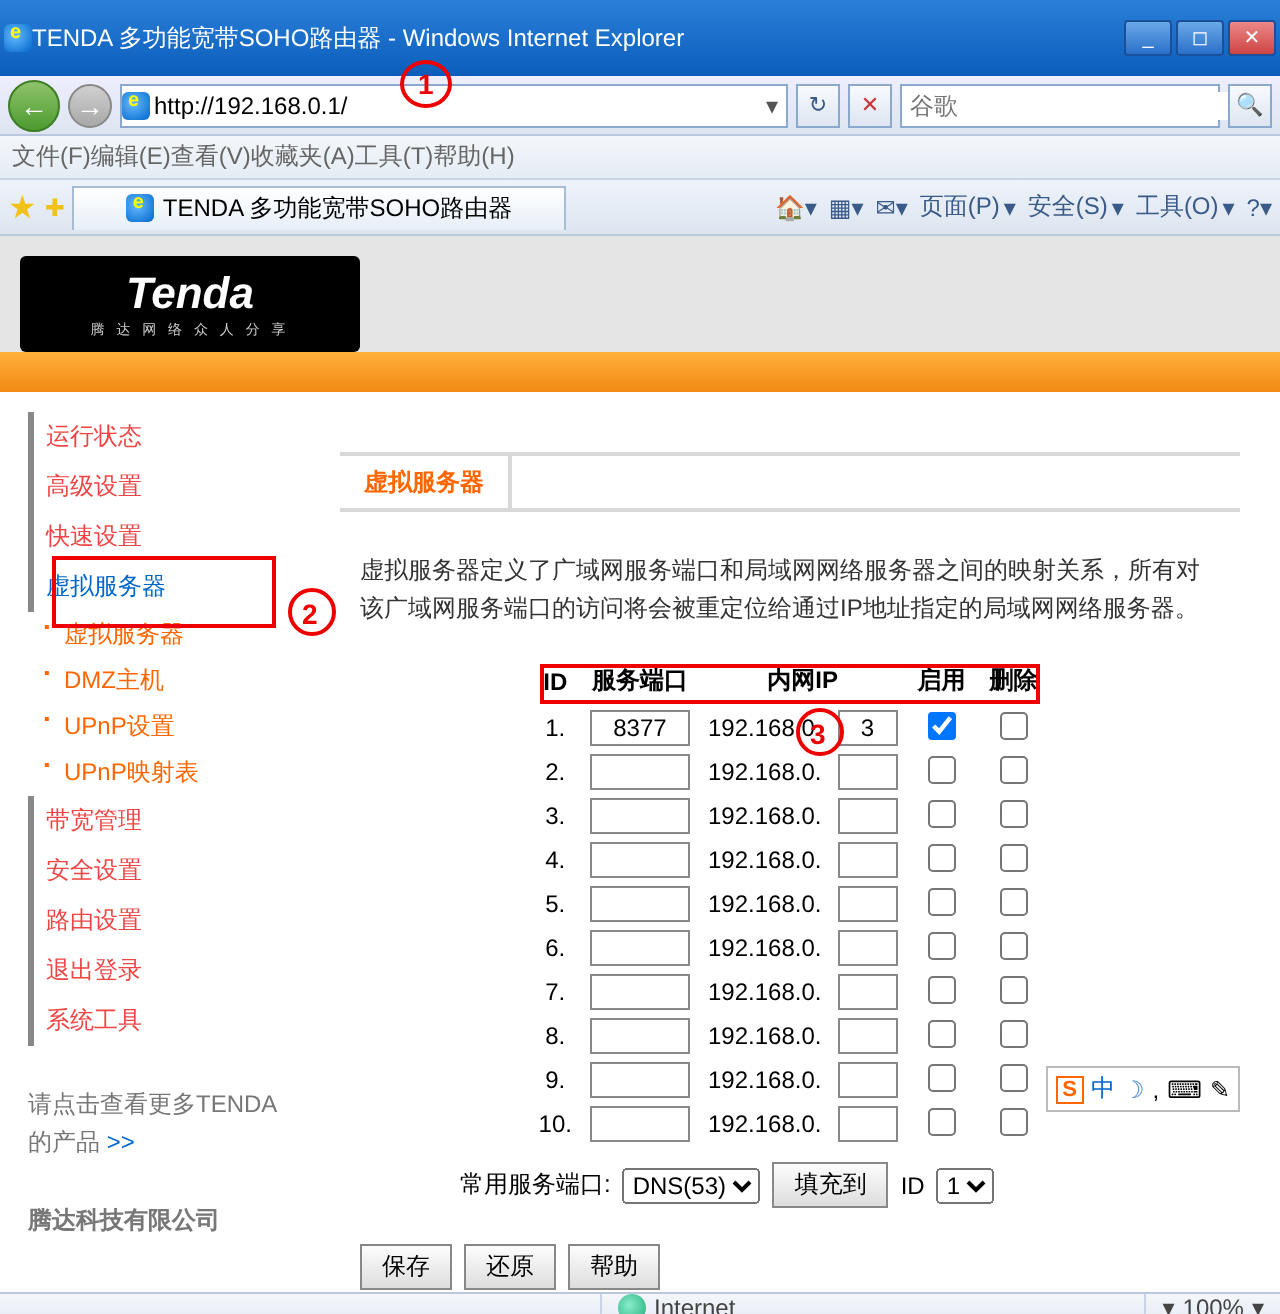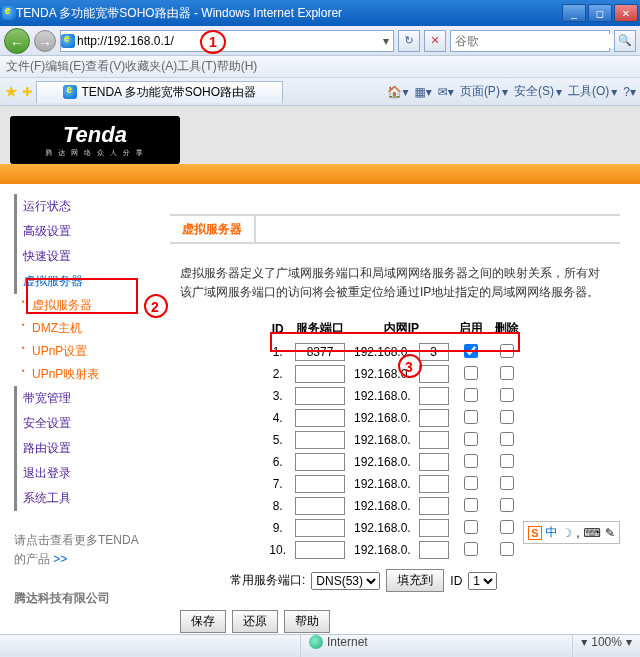--- a/index.html
+++ b/index.html
@@ -1,17 +1,17 @@
 <!DOCTYPE html>
 <html><head>
 <meta charset="utf-8">
 <style>
 *{box-sizing:border-box;margin:0;padding:0;font-family:"Microsoft YaHei",SimSun,Arial,sans-serif;font-size:12px}
 body{background:#fff;width:640px;height:657px;overflow:hidden}
-.titlebar{height:26px;background:linear-gradient(#2a80d8,#0b5dbb);display:flex;align-items:center;color:#fff;padding:0 2px}
+.titlebar{height:38px;background:linear-gradient(#2a80d8,#0b5dbb);display:flex;align-items:center;color:#fff;padding:0 2px}
 .titlebar .title{flex:1;font-size:12px}
 .winbtns{display:flex;gap:2px}
 .winbtn{width:24px;height:18px;background:linear-gradient(#6aa9e8,#2a70c8);border:1px solid #1a4f99;border-radius:2px;display:flex;align-items:center;justify-content:center;color:#fff;font-size:10px}
 .winbtn.close{background:linear-gradient(#e88,#c44)}
 .navbar{height:30px;background:linear-gradient(#eef,#dde5f0);border-bottom:1px solid #b9c8dd;display:flex;align-items:center;padding:2px 4px;gap:4px}
 .navbtn{width:26px;height:26px;background:linear-gradient(#8fc36b,#4c9b2f);border:1px solid #3c7d25;border-radius:13px;display:flex;align-items:center;justify-content:center;color:#fff;font-size:14px}
 .navbtn.fwd{background:linear-gradient(#d0d0d0,#a8a8a8);width:22px;height:22px;border-color:#888}
 .addrbar{flex:1;display:flex;align-items:center;background:#fff;border:1px solid #8aa9cc;height:22px}
 .addrbar input{border:0;outline:0;flex:1;font-size:12px;padding:0 2px}
 .addrbar .dd{width:14px;text-align:center;color:#555}
@@ -25,21 +25,21 @@
 .tb-right{margin-left:auto;display:flex;gap:6px;color:#3a5a88}
 .tb-item{display:flex;align-items:center;gap:2px}
 .content{height:528px;display:flex;flex-direction:column}
 .banner{height:58px;background:#e5e5e5;display:flex;align-items:flex-end}
 .logo{width:170px;height:48px;background:#000;color:#fff;display:flex;flex-direction:column;align-items:center;justify-content:center;margin-left:10px;border-radius:3px}
 .logo b{font-size:22px;font-style:italic}
 .logo small{font-size:7px;letter-spacing:2px;color:#ccc}
 .orangebar{height:20px;background:linear-gradient(#ffb13d,#f08a12)}
 .main{flex:1;display:flex;background:#fff}
 .sidebar{width:140px;padding:10px 0 0 14px}
-.sidebar .lvl1{color:#4c1d95;padding:4px 0 4px 6px;border-left:3px solid #888}
+.sidebar .lvl1{color:#ef4444;padding:4px 0 4px 6px;border-left:3px solid #888}
 .sidebar .lvl1.active{color:#06c}
 .sidebar .lvl2{color:#f60;padding:3px 0 3px 18px;position:relative}
 .sidebar .lvl2:before{content:"▪";color:#f60;position:absolute;left:8px;font-size:8px}
 .sidebar .note{margin-top:20px;color:#777;line-height:1.6}
 .sidebar .note a{color:#06c}
 .panel{flex:1;padding:30px 20px 0 30px;position:relative}
 .ptitle-wrap{border-bottom:2px solid #d8d8d8;border-top:2px solid #d8d8d8;height:30px;display:flex;align-items:center;margin-bottom:20px}
 .ptitle{color:#f60;font-weight:bold;padding:0 12px;height:30px;display:flex;align-items:center;border-right:2px solid #d8d8d8}
 .desc{color:#333;line-height:1.6;margin:0 10px 14px 10px}
 table{border-collapse:collapse;margin:0 auto}

